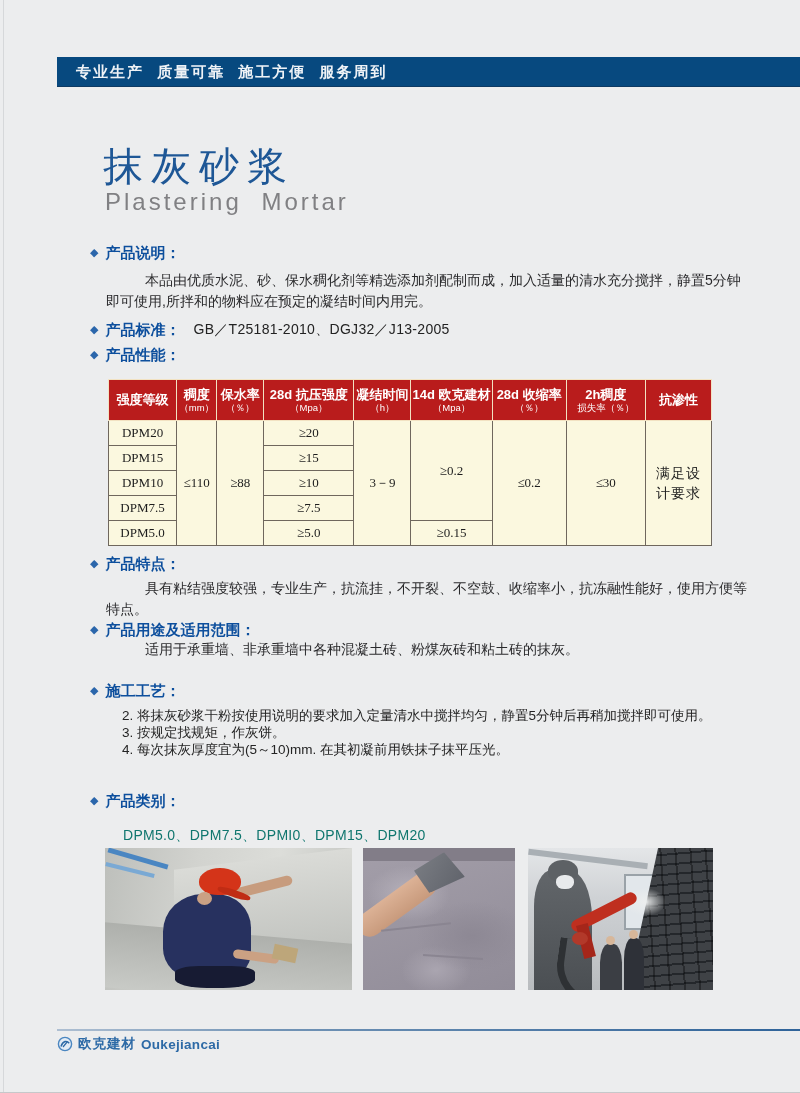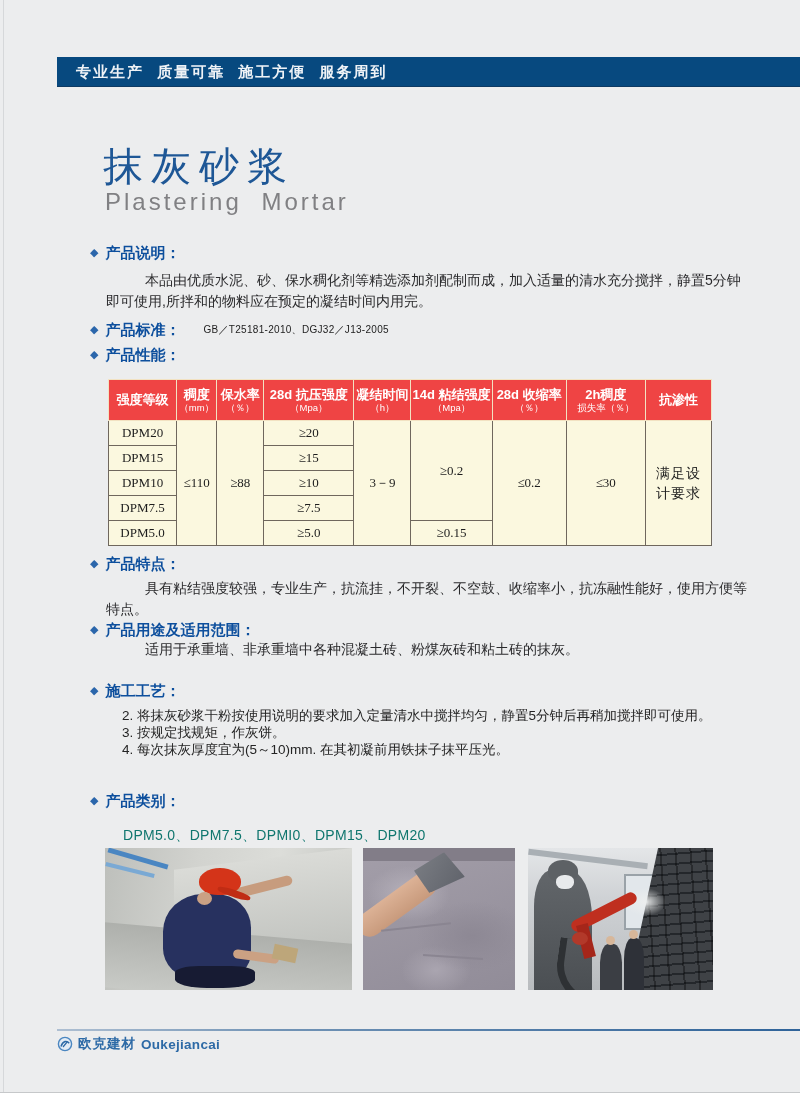--- a/index.html
+++ b/index.html
@@ -17,33 +17,33 @@
             letter-spacing:8px;font-weight:500;line-height:1;}
   .title-en{position:absolute;left:105px;top:190px;font-size:24px;color:#808083;
             letter-spacing:3px;word-spacing:10px;line-height:1;}
 
   .sec{position:absolute;left:90px;width:662px;}
   .sec-head{display:flex;align-items:center;gap:7px;color:#0d4f9d;font-weight:bold;
             font-size:15px;line-height:19px;}
   .bullet{color:#2b66ab;font-size:11px;line-height:1;}
   .body-text{color:#2a2a2c;font-size:14px;line-height:21px;padding-left:16px;}
   .indent{text-indent:39px;}
-  .inline-val{font-weight:normal;color:#222;font-size:10px;letter-spacing:.3px;margin-left:16px;}
+  .inline-val{font-weight:normal;color:#222;font-size:14px;letter-spacing:.3px;margin-left:6px;}
   #sec-desc{top:243px;} #sec-desc .body-text{margin-top:8px;}
   #sec-standard{top:320px;} #sec-performance{top:345px;}
   #sec-features{top:554px;} #sec-features .body-text{margin-top:5px;}
   #sec-usage{top:620px;} #sec-usage .body-text{}
   #sec-process{top:681px;}
   .steps{margin-top:7px;padding-left:32px;font-size:13.5px;line-height:17px;color:#242424;}
   #sec-categories{top:791px;}
   #sec-categories .cat-val{margin-top:17px;padding-left:33px;font-size:14px;color:#0f766e;letter-spacing:.3px;}
 
   .tblwrap{position:absolute;left:108px;top:379px;}
   table.perf{border-collapse:collapse;table-layout:fixed;width:604px;border:1px solid #6f675d;}
-  table.perf th{background:#ef4444;color:#fff;border:1px solid #f2e2c2;padding:0;height:40px;
+  table.perf th{background:#b91c1c;color:#fff;border:1px solid #f2e2c2;padding:0;height:40px;
                 font-weight:bold;vertical-align:middle;}
   table.perf th .t{display:block;font-size:13px;line-height:14px;}
   table.perf th .u{display:block;font-size:9.5px;line-height:11px;font-weight:normal;}
   table.perf td{background:#fbf8df;border:1px solid #6f675d;text-align:center;vertical-align:middle;
                 font-size:13px;color:#1d1d1d;height:24px;padding:0;}
   .serif{font-family:"Liberation Serif","DejaVu Serif",serif;}
   .wrap3{display:inline-block;width:48px;line-height:20px;font-size:14px;letter-spacing:1px;}
 
   .photo{position:absolute;top:848px;height:142px;overflow:hidden;background:#c7c9c5;}
   #photo1{left:105px;width:247px;} #photo2{left:363px;width:152px;} #photo3{left:528px;width:185px;}
@@ -171,21 +171,21 @@
             </th>
           <th>
               <span class="t">28d 抗压强度</span>
               <span class="u">（Mpa）</span>
             </th>
           <th>
               <span class="t">凝结时间</span>
               <span class="u">（h）</span>
             </th>
           <th>
-              <span class="t">14d 粘结强度</span>
+              <span class="t">14d 欧克建材</span>
               <span class="u">（Mpa）</span>
             </th>
           <th>
               <span class="t">28d 收缩率</span>
               <span class="u">（％）</span>
             </th>
           <th>
               <span class="t">2h稠度</span>
               <span class="u">损失率（％）</span>
             </th>

